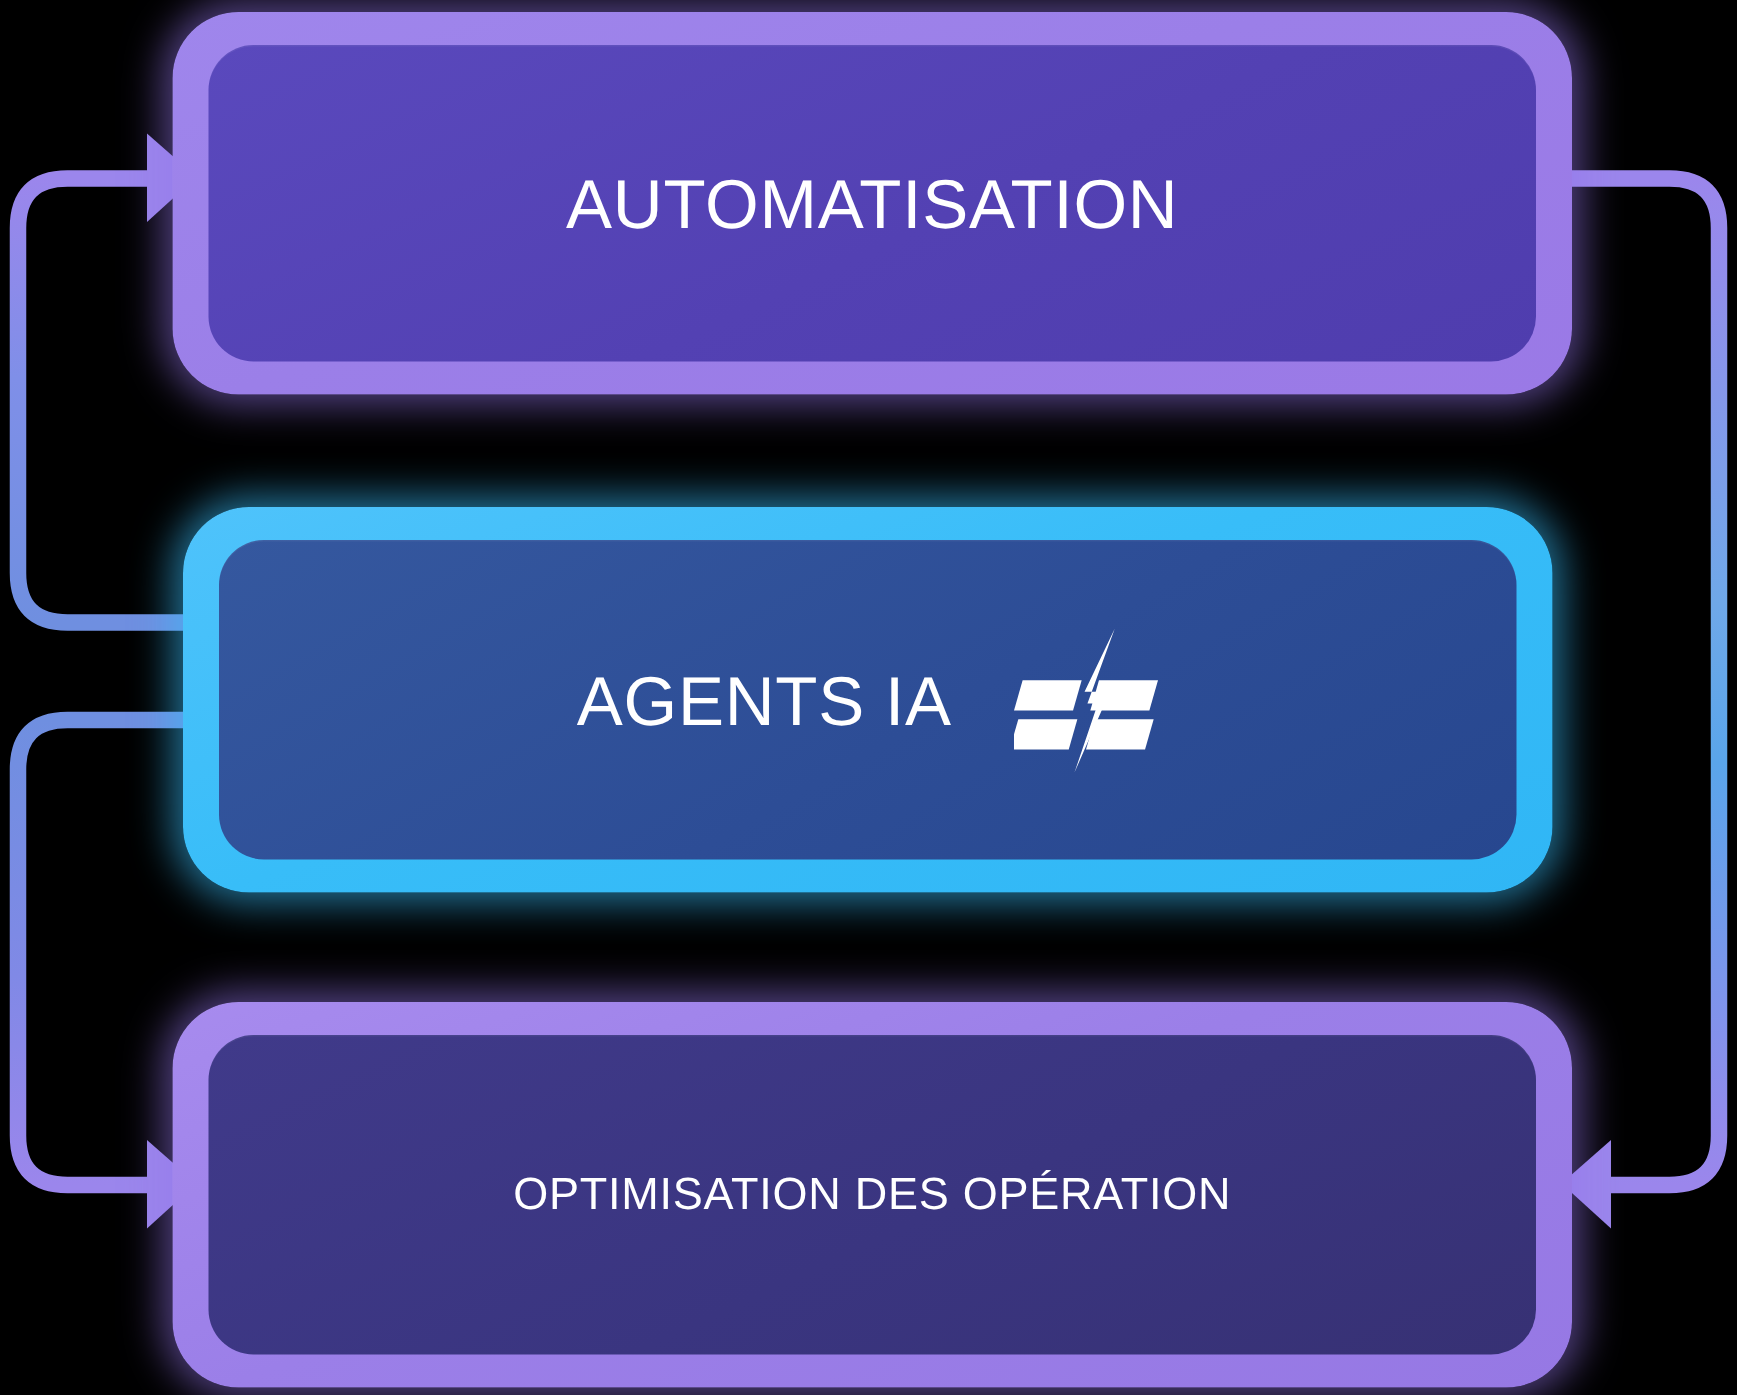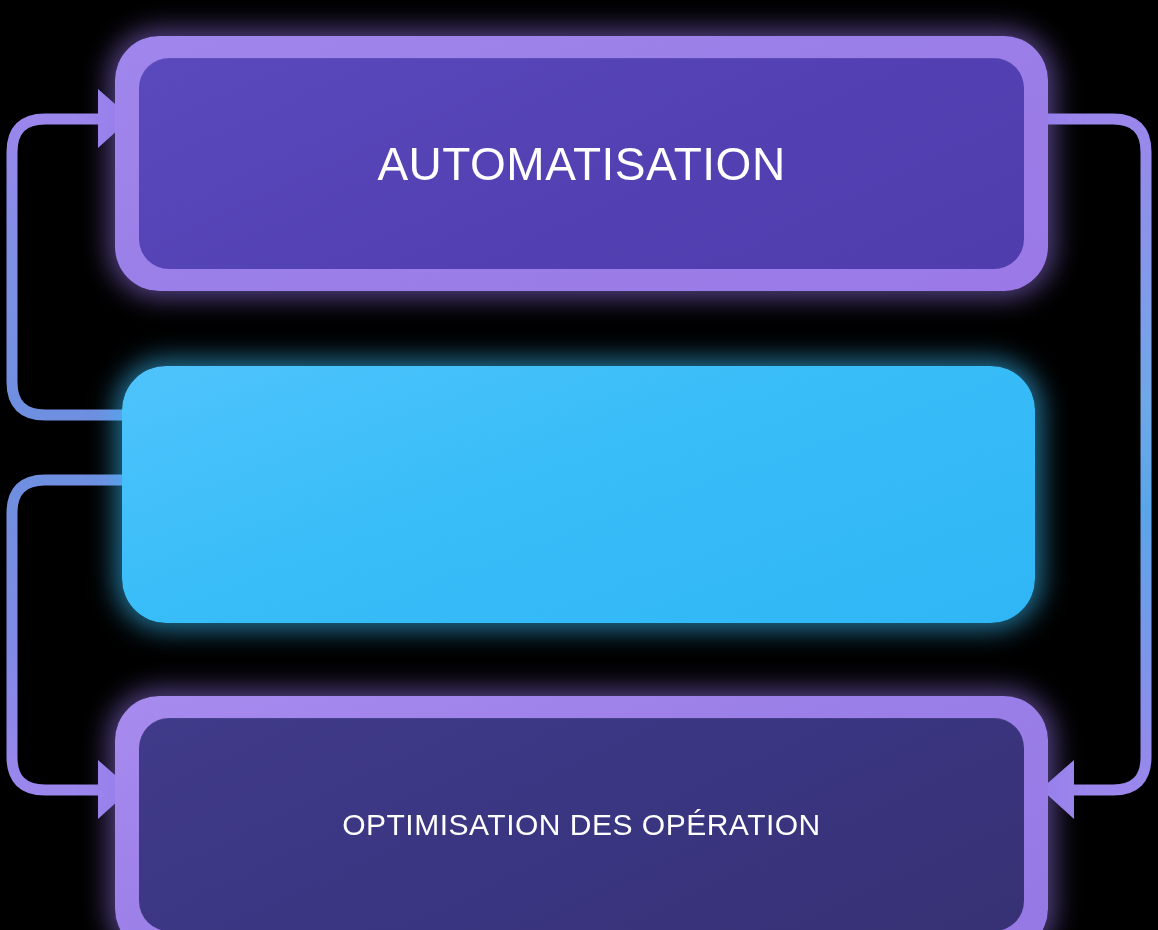--- a/index.html
+++ b/index.html
@@ -32,21 +32,20 @@
 
   
   .node {
     position: absolute;
     z-index: 2;
     display: flex;
     align-items: center;
     justify-content: center;
     box-sizing: border-box;
     border-radius: 44px;
-    margin-top: 28px;
   }
   
   .node .halo {
     position: absolute;
     left: 0; top: 0; right: 0; bottom: 0;
     border-radius: 44px;
   }
   
   .node .plate {
     position: absolute;
@@ -176,20 +175,37 @@
 
   <div class="node" id="node-automatisation">
     <div class="halo"></div>
     <div class="plate">
       <span class="label">AUTOMATISATION</span>
     </div>
   </div>
 
   <div class="node" id="node-agents-ia">
     <div class="halo"></div>
+    <div class="plate">
+      <div class="plate-inner">
+        <span class="label">AGENTS IA</span>
+        <svg class="logo-mark" viewBox="0 0 100 100" xmlns="http://www.w3.org/2000/svg">
+
+          <polygon points="6,36 47,36 41,57 0,57" fill="#ffffff"></polygon>
+
+          <polygon points="59,36 100,36 94,57 53,57" fill="#ffffff"></polygon>
+
+          <polygon points="3,63 44,63 38,84 -3,84" fill="#ffffff"></polygon>
+
+          <polygon points="56,63 97,63 91,84 50,84" fill="#ffffff"></polygon>
+
+          <polygon points="70,0 49,44 61,44 42,100 63,52 51,52" fill="#ffffff"></polygon>
+        </svg>
+      </div>
+    </div>
   </div>
 
   <div class="node" id="node-optimisation">
     <div class="halo"></div>
     <div class="plate">
       <span class="label">OPTIMISATION DES OPÉRATION</span>
     </div>
   </div>
 
 </div>

